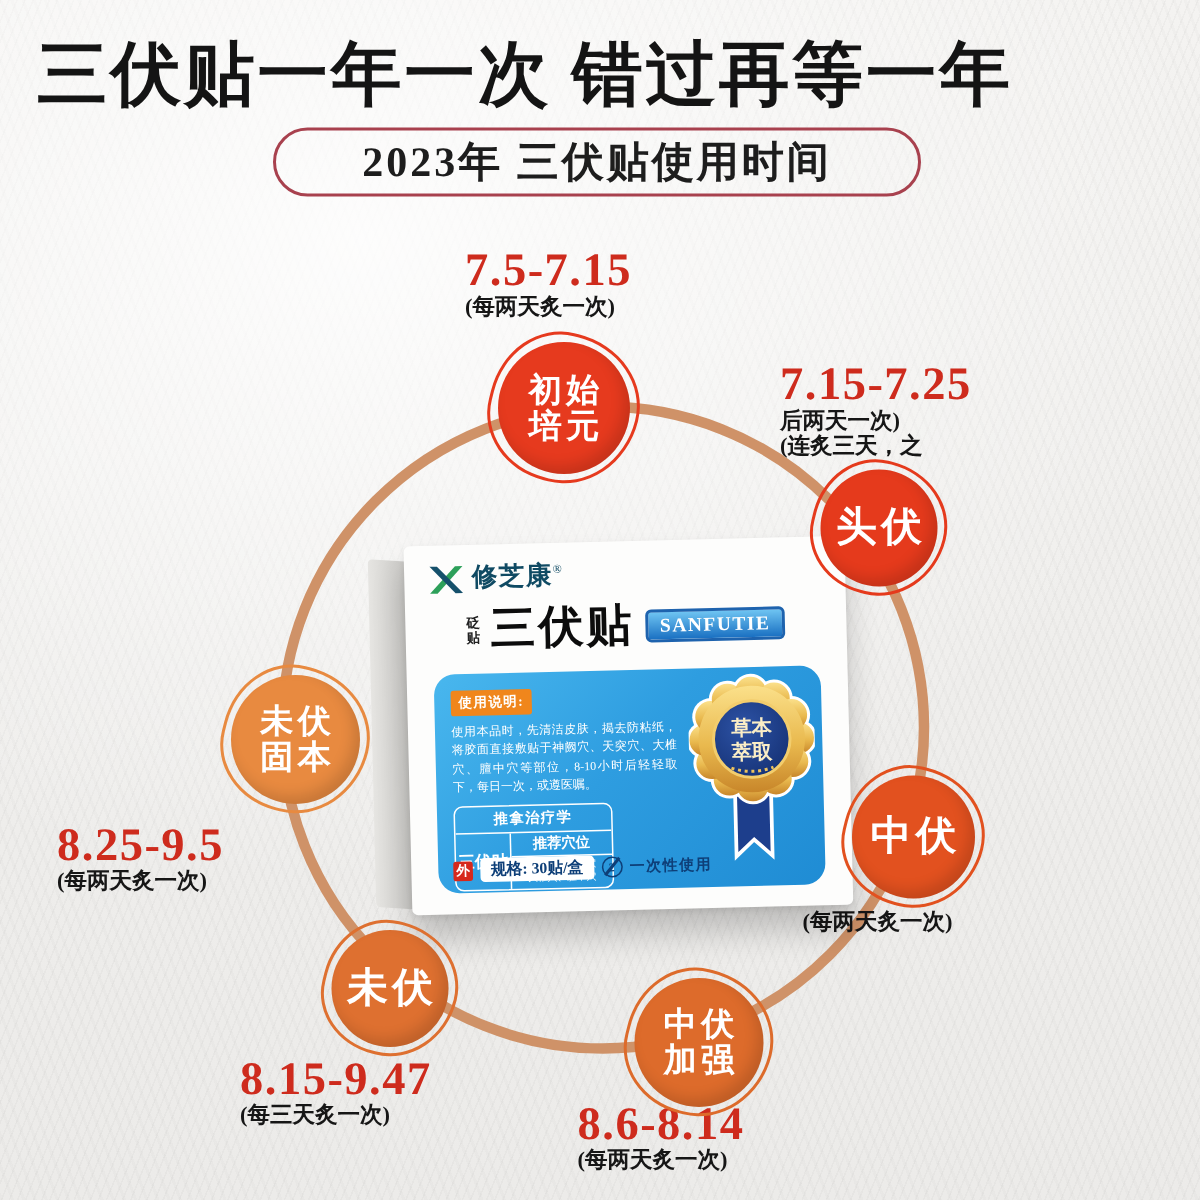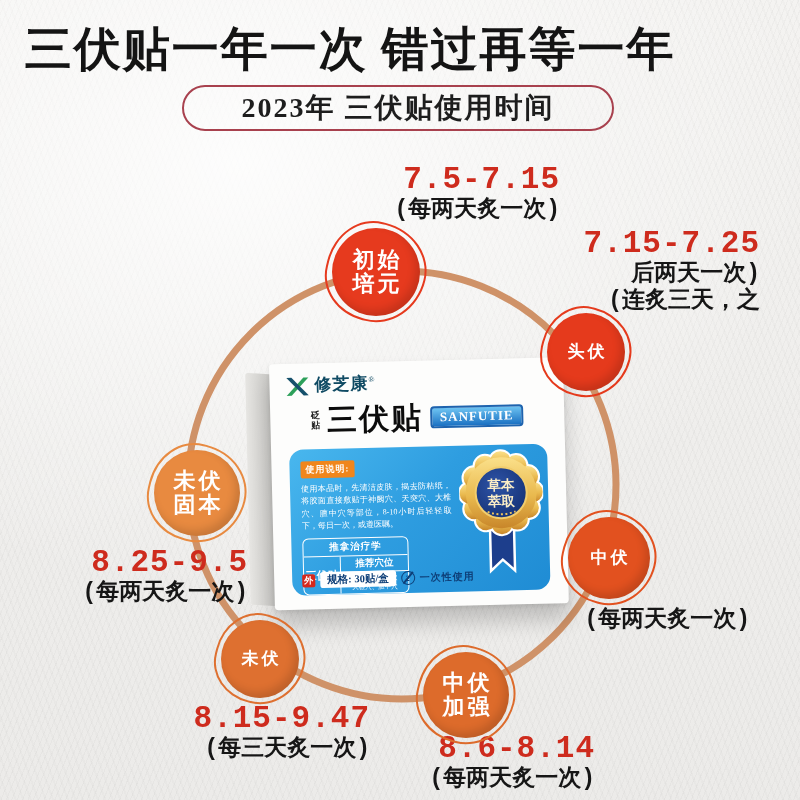--- a/index.html
+++ b/index.html
@@ -13,31 +13,31 @@
   }
   
   .title{position:absolute;left:0;top:18px;width:700px;text-align:center;
     font-size:47px;font-weight:900;color:#141414;letter-spacing:2px;}
   .oval{position:absolute;left:182px;top:85px;width:428px;height:42px;
     border:2px solid #a8414e;border-radius:26px;display:flex;align-items:center;justify-content:center;}
   .oval-text{font-size:28px;color:#1d1d1d;font-weight:700;letter-spacing:2px;}
   
   .ring-svg{position:absolute;left:0;top:0;z-index:2;}
   
-  .dateblock{position:absolute;text-align:right;z-index:3;font-family:Liberation Mono, monospace;}
+  .dateblock{position:absolute;text-align:left;z-index:3;}
   .date{font-size:31px;font-weight:700;color:#ce2b1d;letter-spacing:1px;line-height:1.05;}
-  .note{font-size:23px;color:#161616;font-weight:600;line-height:1.18;}
+  .note{font-size:15px;color:#161616;font-weight:600;line-height:1.18;}
   
   .stamp{position:absolute;border-radius:50%;display:flex;align-items:center;justify-content:center;
     z-index:6;box-shadow:inset -4px -5px 9px rgba(0,0,0,.14);}
   .stamp::before{content:"";position:absolute;inset:-6px;border:2px solid;
     border-radius:46% 54% 50% 50%/52% 48% 55% 45%;transform:rotate(14deg);}
   .stamp-text{display:flex;flex-direction:column;color:#fff;font-weight:700;text-align:center;
     line-height:1.08;letter-spacing:3px;text-indent:3px;}
-  .stamp.one .stamp-text{font-size:17px;font-family:Liberation Serif, serif;}
+  .stamp.one .stamp-text{font-size:27px;font-family:Liberation Serif, serif;}
   .stamp.two .stamp-text{font-size:22px;}
   
   .box-wrap{position:absolute;left:246px;top:361px;width:322px;height:252px;z-index:4;transform:rotate(-1.4deg);}
   .box-side{position:absolute;left:2px;top:9px;width:27px;height:232px;
     background:linear-gradient(90deg,#e6e5e2,#c9c8c5);transform:skewY(5deg);border-radius:3px 0 0 3px;}
   .box-front{position:absolute;left:26px;top:0;width:294px;height:246px;background:#fdfdfc;border-radius:4px;
     box-shadow:0 16px 22px rgba(0,0,0,.20), 0 2px 4px rgba(0,0,0,.08);}
   .brand-row{position:absolute;left:16px;top:13px;display:flex;align-items:flex-start;gap:5px;}
   .brand-name{font-size:17px;font-weight:800;color:#0f4a63;letter-spacing:1px;line-height:1;}
   .brand-reg{font-size:8px;color:#0f4a63;vertical-align:top;}
@@ -80,21 +80,21 @@
   </div>
 
   <svg class="ring-svg" width="800" height="800" viewBox="0 0 800 800">
     <circle cx="402" cy="485" r="214" fill="none" stroke-width="7" stroke-linecap="round" style="stroke: rgb(207, 146, 104);"></circle>
   </svg>
 
   <div class="dateblock" style="left:310px;top:164px;width:250px;">
     <div class="date">7.5-7.15</div>
     <div class="note">(每两天炙一次)</div>
   </div>
-  <div class="dateblock" style="left:520px;top:228px;width:240px;">
+  <div class="dateblock" style="left:520px;top:240px;width:240px;">
     <div class="date">7.15-7.25</div>
     <div class="note">后两天一次)</div>
     <div class="note">(连炙三天，之</div>
   </div>
   <div class="dateblock" style="left:535px;top:607px;width:215px;">
     <div class="note">(每两天炙一次)</div>
   </div>
   <div class="dateblock" style="left:385px;top:733px;width:210px;">
     <div class="date">8.6-8.14</div>
     <div class="note">(每两天炙一次)</div>

